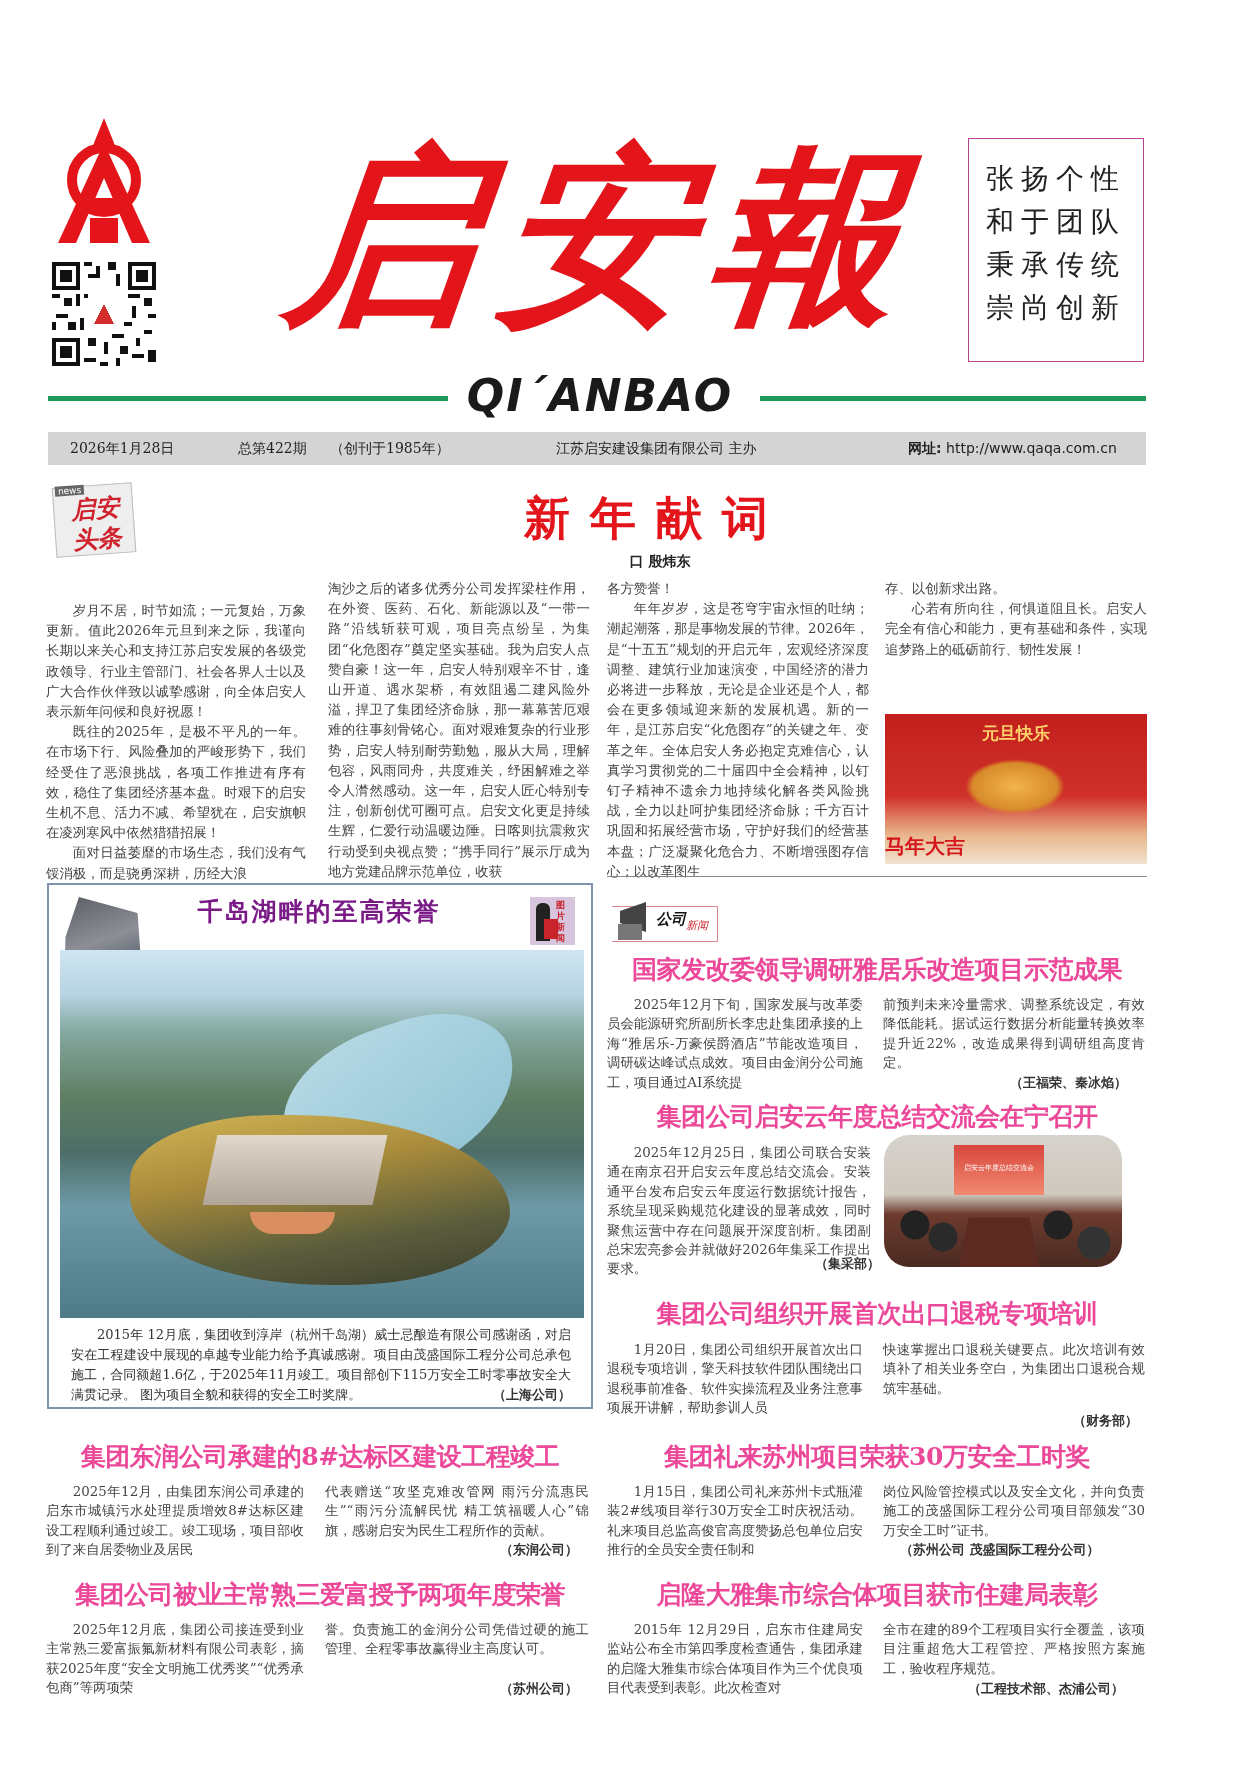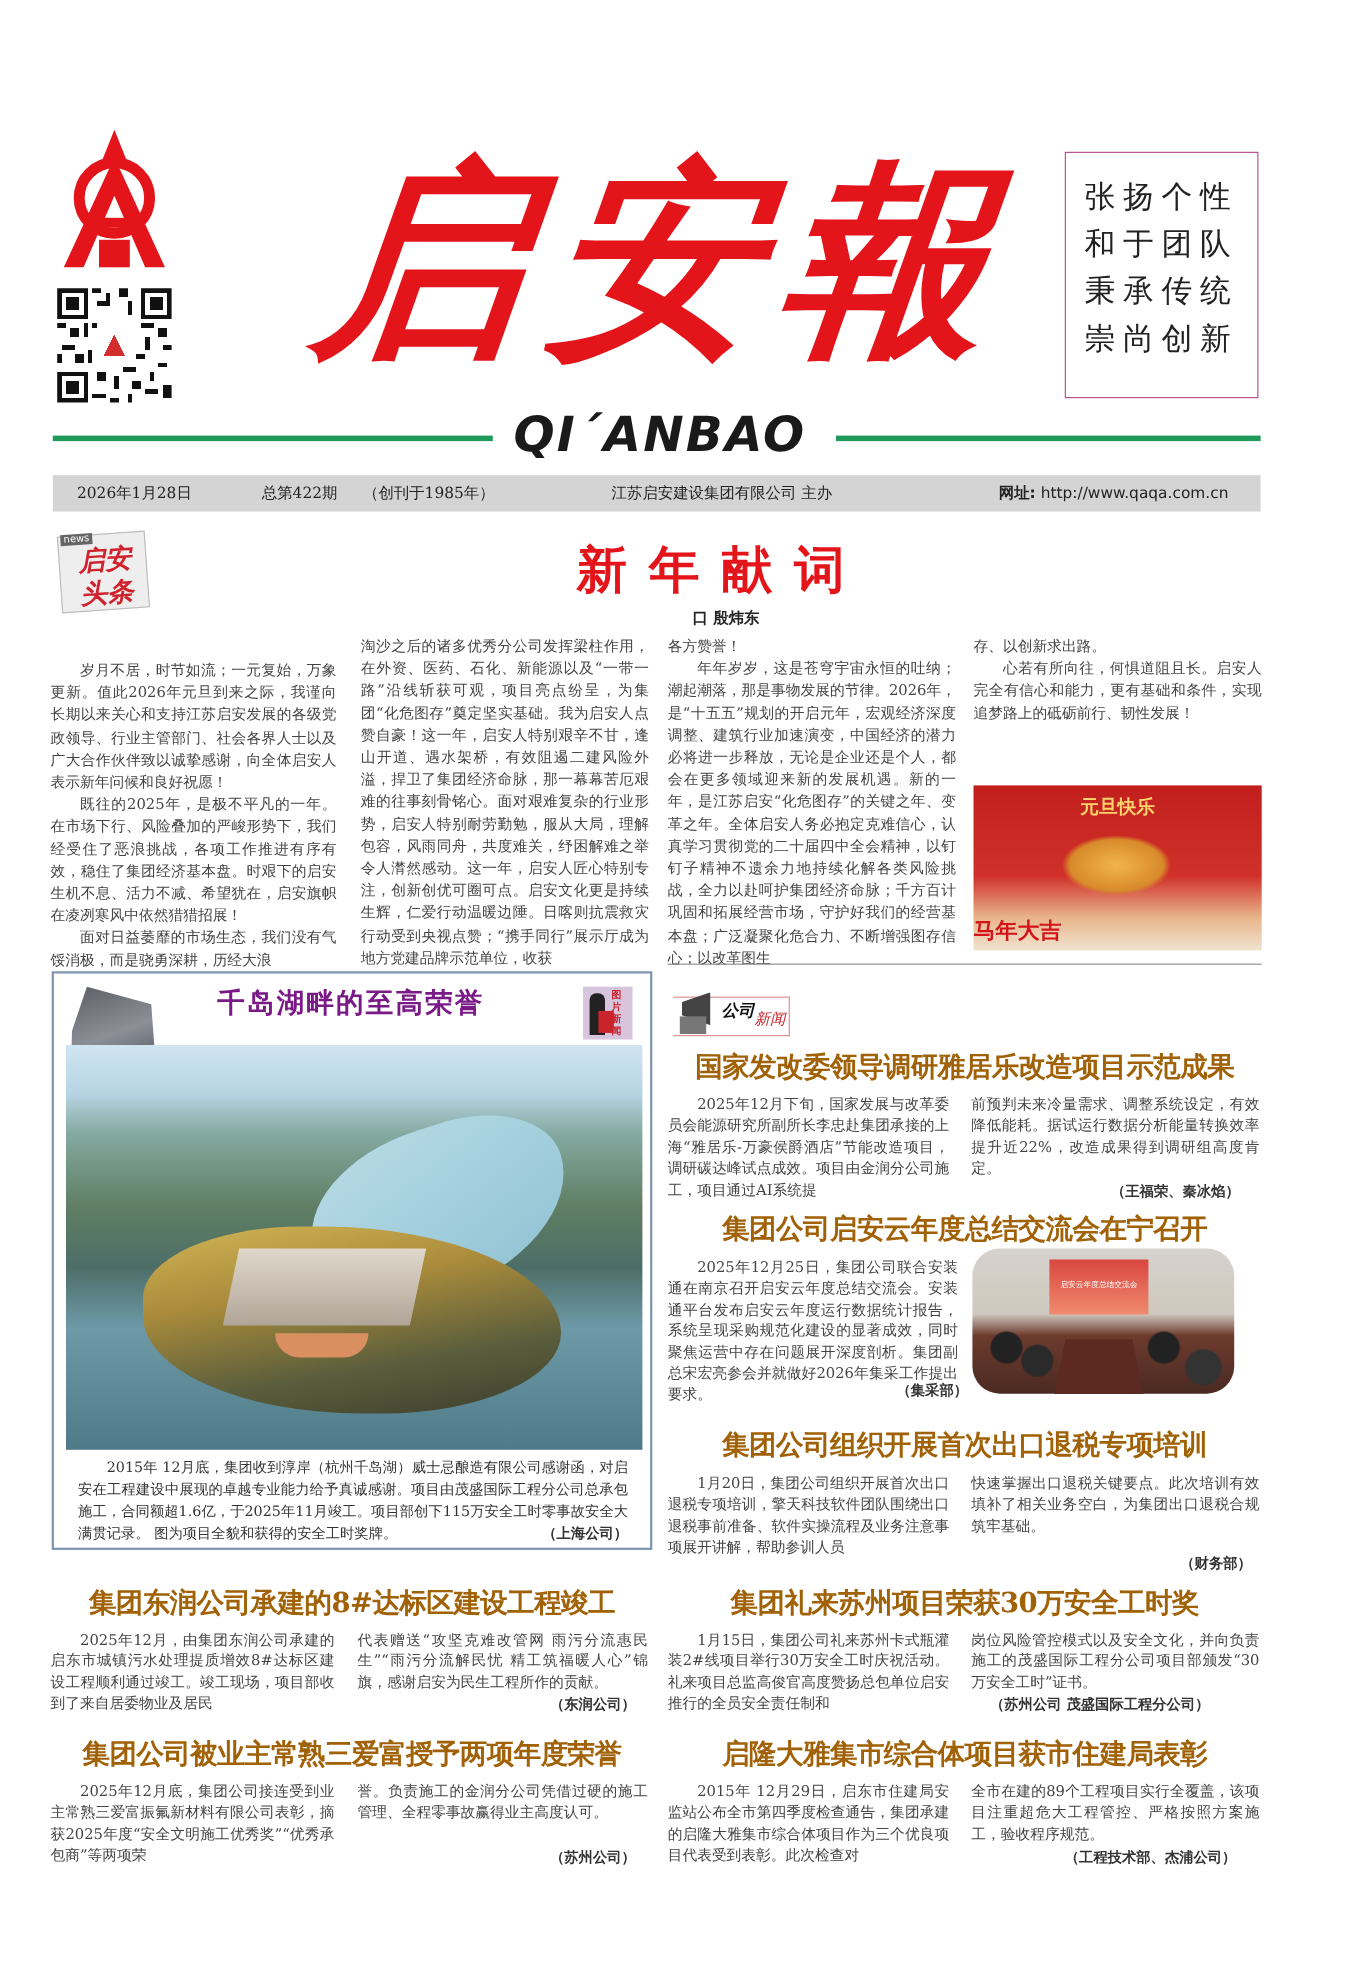--- a/index.html
+++ b/index.html
@@ -54,24 +54,24 @@
   .lake-roof { position: absolute; left: 190px; top: 262px; width: 85px; height: 22px; background: #d98f5f; border-radius: 0 0 40px 40px; }
   .feature-caption { position: absolute; left: 22px; top: 440px; width: 500px; font-size: 13px; line-height: 20px; color: #333; text-align: justify; }
   .feature-caption p { text-indent: 2em; }
   .src { font-family: "DejaVu Sans", sans-serif; font-weight: bold; color: #333; white-space: nowrap; }
 
   
   .co-news-icon { left: 612px; top: 900px; width: 108px; height: 44px; }
   .co-news-icon .horn { position: absolute; left: 8px; top: 2px; width: 26px; height: 30px; background: #444; clip-path: polygon(0 30%, 100% 0, 100% 100%, 0 70%); }
   .co-news-icon .box { position: absolute; left: 6px; top: 24px; width: 24px; height: 16px; background: #777; }
   .co-news-icon .t1 { position: absolute; left: 44px; top: 10px; font-size: 15px; font-weight: bold; color: #111; font-style: italic; }
-  .co-news-icon .t2 { position: absolute; left: 74px; top: 18px; font-size: 14px; color: #c9232b; font-style: italic; }
+  .co-news-icon .t2 { position: absolute; left: 74px; top: 18px; font-size: 11px; color: #c9232b; font-style: italic; }
   .co-news-icon .frame { position: absolute; left: 0; top: 6px; width: 106px; height: 36px; border: 1px solid #d88; border-left: none; }
 
-  .h-article { font-family: "DejaVu Serif", serif; font-weight: bold; color: #a16207; text-align: center; white-space: nowrap; letter-spacing: -0.5px; }
+  .h-article { font-family: "DejaVu Serif", serif; font-weight: bold; color: #ec4899; text-align: center; white-space: nowrap; letter-spacing: -0.5px; }
   .brief { font-size: 13.4px; line-height: 19.4px; color: #444; text-align: justify; }
   .brief p { text-indent: 2em; }
 
   .meeting-photo { left: 884px; top: 1135px; width: 238px; height: 132px; background: linear-gradient(180deg,#d6d2cc 0%, #cfc8be 45%, #6d3b2e 60%, #4a2a22 100%); overflow: hidden; border-radius: 25px; }
   .meeting-screen { position: absolute; left: 70px; top: 10px; width: 90px; height: 50px; background: linear-gradient(180deg,#d9473f,#f08a6e); }
   .meeting-screen span { position: absolute; left: 0; top: 18px; width: 100%; text-align: center; font-size: 7px; color: #fff; font-family: "DejaVu Sans", sans-serif; }
   .meeting-table { position: absolute; left: 80px; top: 75px; width: 70px; height: 60px; background: #5c2a21; transform: perspective(100px) rotateX(30deg); }
   .meeting-people-l { position: absolute; left: 10px; top: 72px; width: 70px; height: 60px; background: radial-gradient(circle at 30% 30%, #222 0 14px, transparent 15px), radial-gradient(circle at 70% 50%, #2a2a2a 0 14px, transparent 15px); }
   .meeting-people-r { position: absolute; left: 150px; top: 72px; width: 80px; height: 60px; background: radial-gradient(circle at 30% 30%, #222 0 14px, transparent 15px), radial-gradient(circle at 75% 60%, #333 0 16px, transparent 17px); }
 </style>

